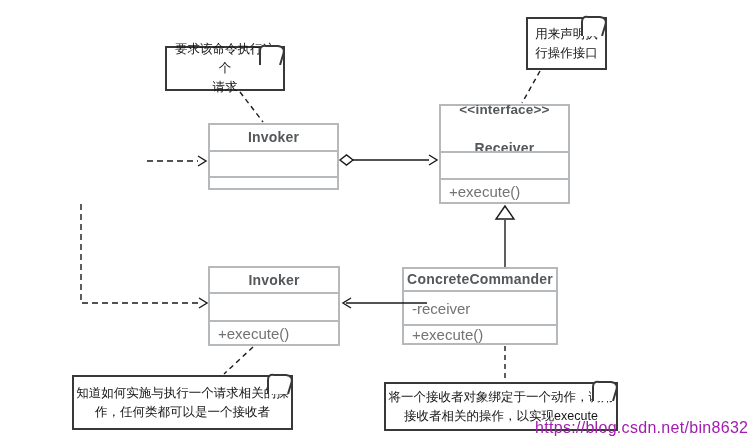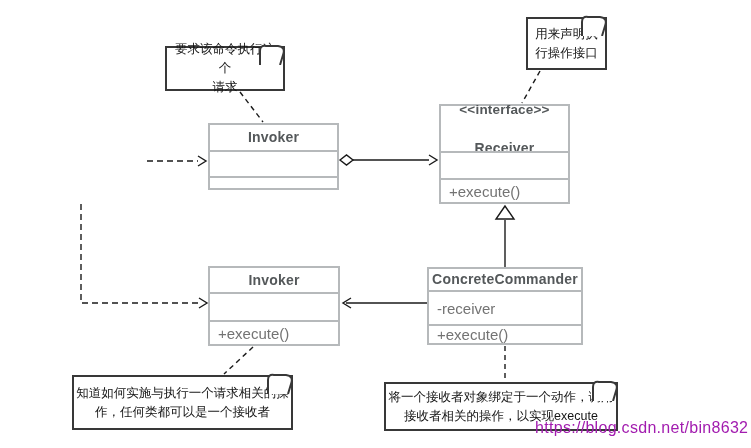--- a/index.html
+++ b/index.html
@@ -70,21 +70,21 @@
     <div class="uml-row uml-member" style="height:27px"></div>
     <div class="uml-row uml-member uml-method">+execute()</div>
   </div>
 
   <div class="uml-class" style="left:208px;top:266px;width:132px;height:80px">
     <div class="uml-row uml-title" style="height:24px">Invoker</div>
     <div class="uml-row uml-member" style="height:28px"></div>
     <div class="uml-row uml-member uml-method">+execute()</div>
   </div>
 
-  <div class="uml-class" style="left:427px;top:267px;width:156px;height:78px">
+  <div class="uml-class" style="left:402px;top:267px;width:156px;height:78px">
     <div class="uml-row uml-title" style="height:25px">ConcreteCommander</div>
     <div class="uml-row uml-member" style="height:39px">-receiver</div>
     <div class="uml-row uml-member uml-method">+execute()</div>
   </div>
 
   <div class="note" style="left:165px;top:46px;width:120px;height:45px">
     <svg class="fold" width="28" height="22" viewBox="0 0 28 22">
       <path d="M1,22 L1,8 Q1,2 7,3 L19,3 Q27,4 24,12 L21,22" fill="#ffffff" stroke="#383838" stroke-width="2"></path>
     </svg>
     <div class="note-text">要求该命令执行这个

